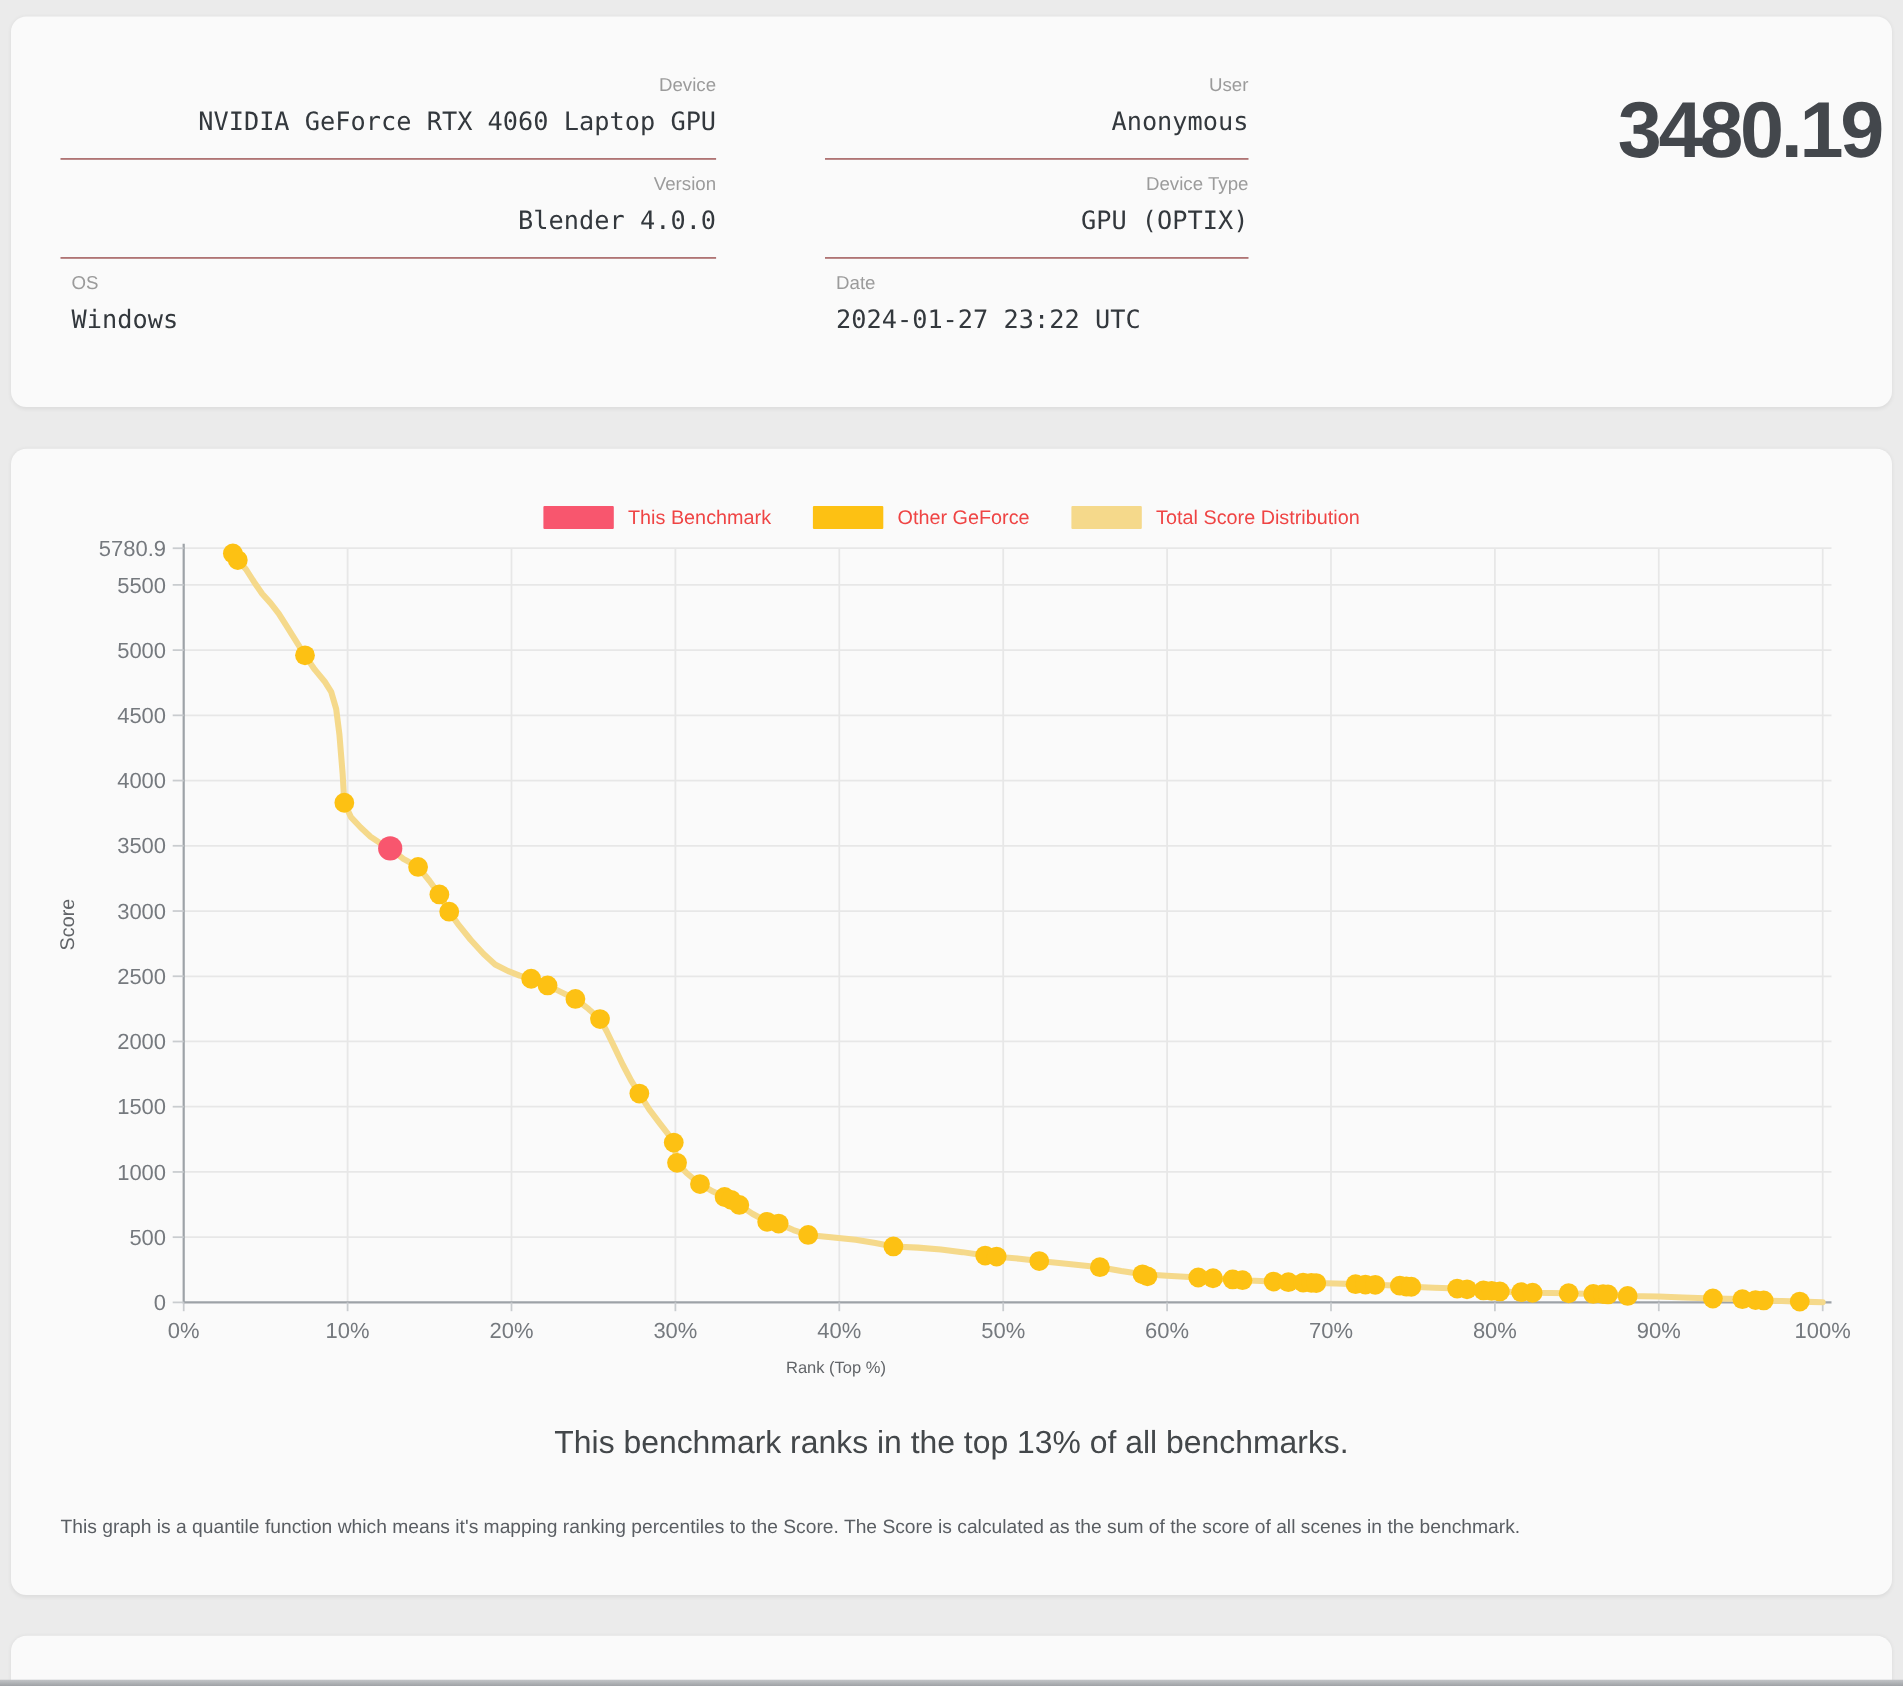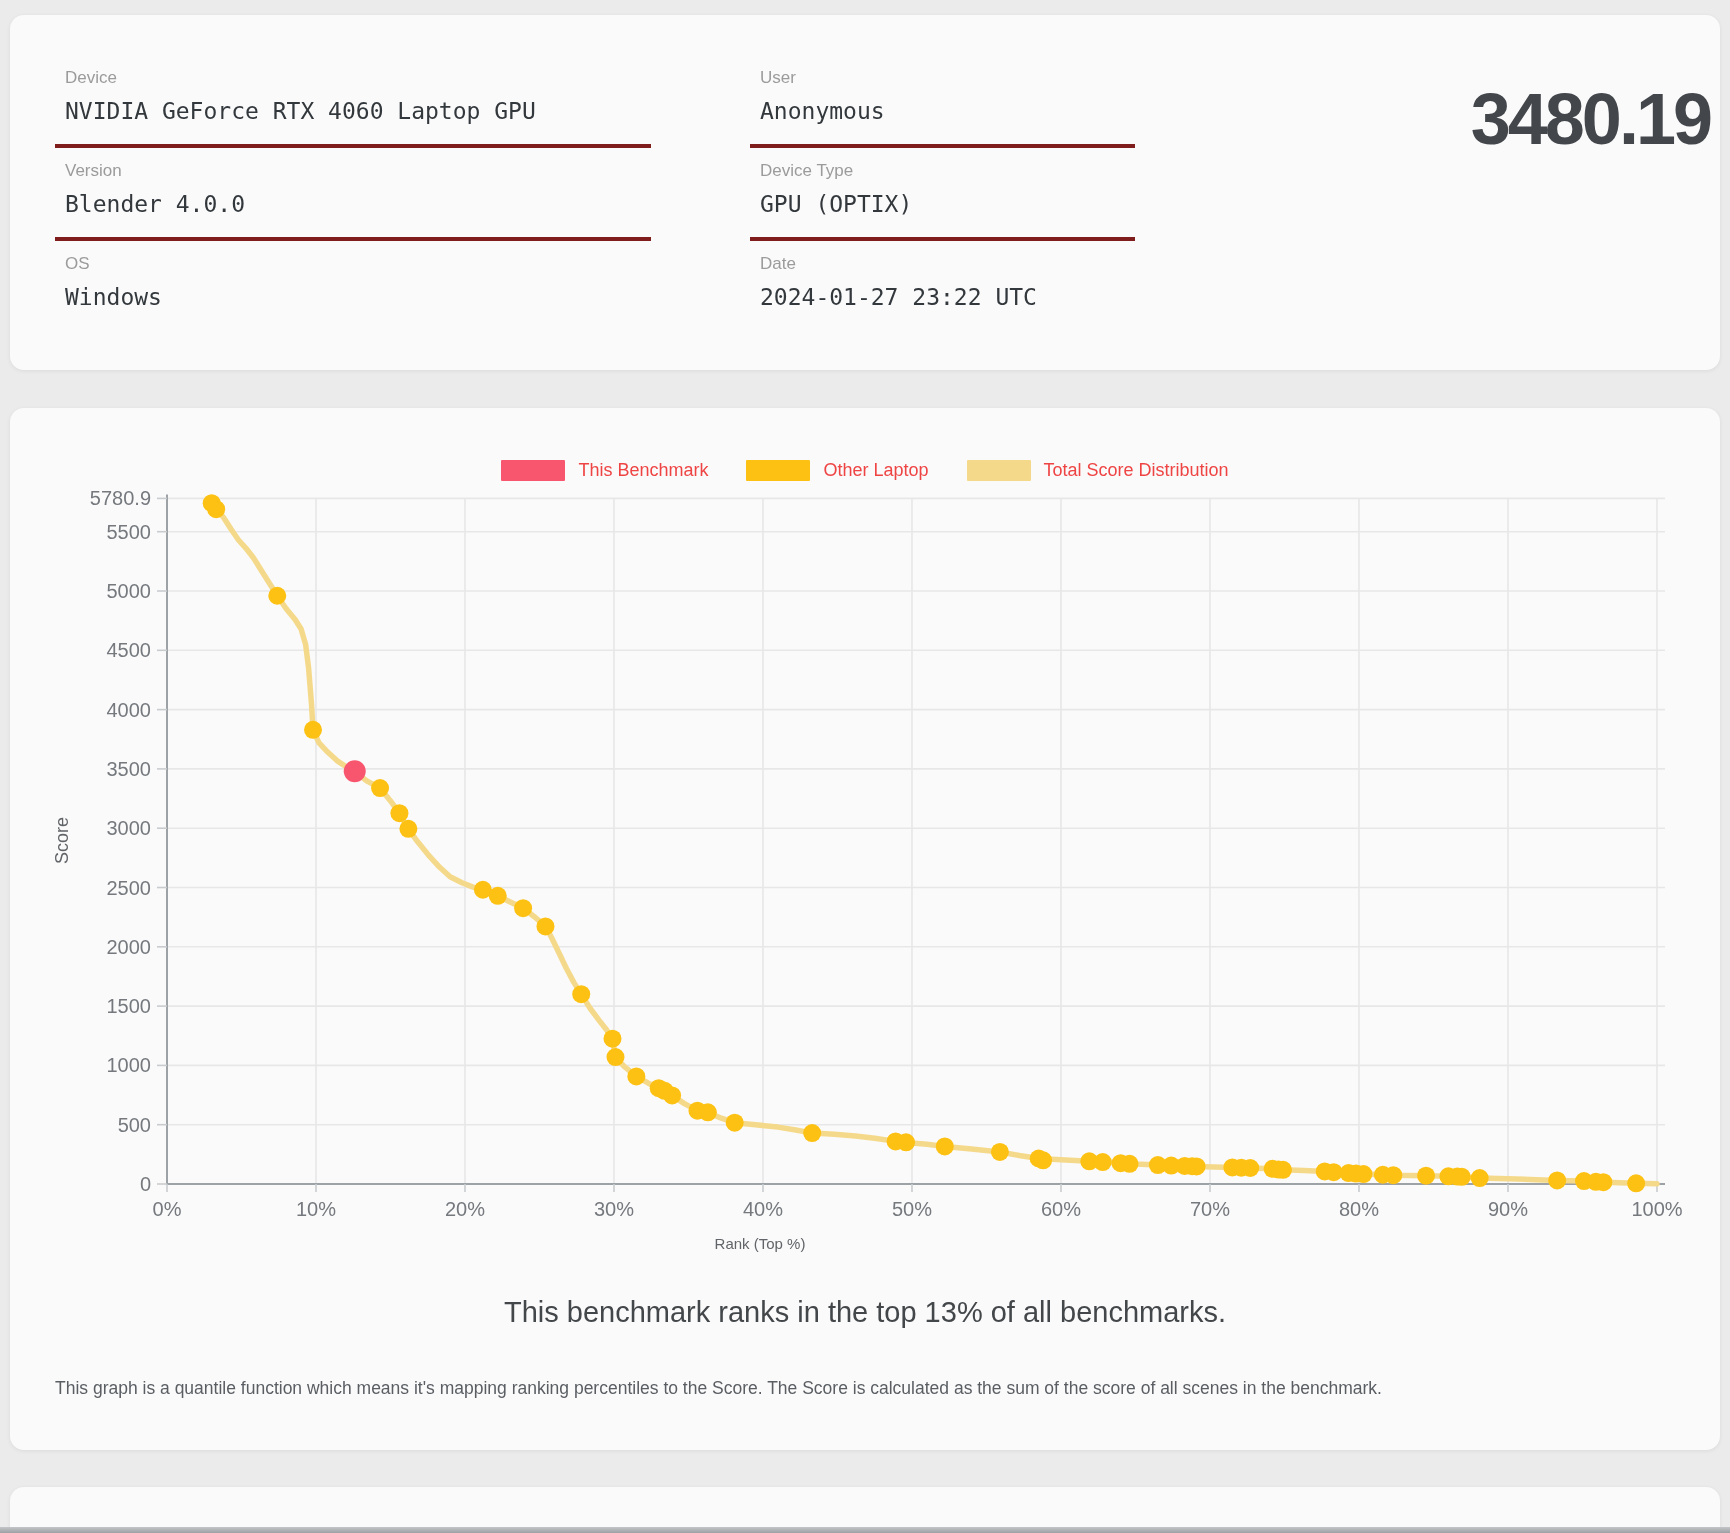--- a/index.html
+++ b/index.html
@@ -11,21 +11,21 @@
   .card{
     position:absolute;background:#fafafa;border-radius:14px;
     box-shadow:0 1px 4px rgba(0,0,0,0.07);
   }
   
   .top-card{left:10px;top:15px;width:1710px;height:355px;}
   .info-col{position:absolute;top:40px;}
   .col-1{left:45px;width:596px;}
   .col-2{left:740px;width:385px;}
   .info-row{padding:13px 0 20px 0;}
-  .info-row.bordered{border-bottom:4px solid #7f1d1d;}
+  .info-row.bordered{border-bottom:1px solid #7f1d1d;text-align:right;}
   .info-label{font-size:17px;color:#9b9b9b;margin:0 0 10px 10px;}
   .info-value{
     font-family:"DejaVu Sans Mono", monospace;
     font-size:23px;color:#33383d;margin-left:10px;white-space:nowrap;
   }
   .score-block{position:absolute;right:10px;top:55px;width:590px;text-align:center;}
   .score-title{font-size:33px;font-weight:700;color:#3f444a;letter-spacing:0.5px;}
   .score-value{font-size:72px;font-weight:700;color:#43474c;letter-spacing:-3px;margin-top:8px;text-align:right;}
   
   .chart-card{left:10px;top:408px;width:1710px;height:1042px;}
@@ -102,21 +102,21 @@
 
 <div class="card chart-card">
 
   <div class="legend">
     <div class="legend-item">
       <span class="legend-swatch" style="background: rgb(248, 86, 110);"></span>
       <span class="legend-label">This Benchmark</span>
     </div>
     <div class="legend-item">
       <span class="legend-swatch" style="background: rgb(253, 193, 19);"></span>
-      <span class="legend-label">Other Laptop</span>
+      <span class="legend-label">Other GeForce</span>
     </div>
     <div class="legend-item">
       <span class="legend-swatch" style="background: rgb(245, 217, 139);"></span>
       <span class="legend-label">Total Score Distribution</span>
     </div>
   </div>
 
   <svg id="plot" viewBox="0 0 1710 1042">
       <line x1="306" y1="90.4" x2="306" y2="776" stroke="#e7e7e7" stroke-width="1.6"></line>
       <line x1="455" y1="90.4" x2="455" y2="776" stroke="#e7e7e7" stroke-width="1.6"></line>

